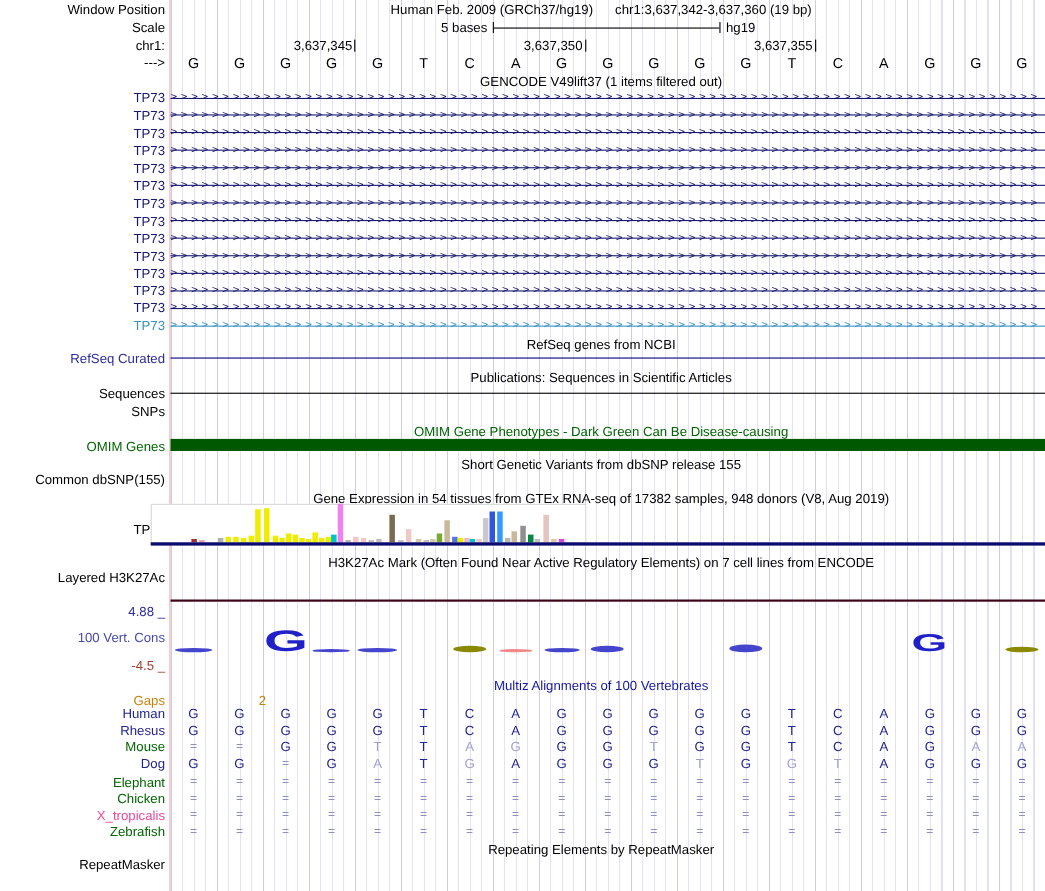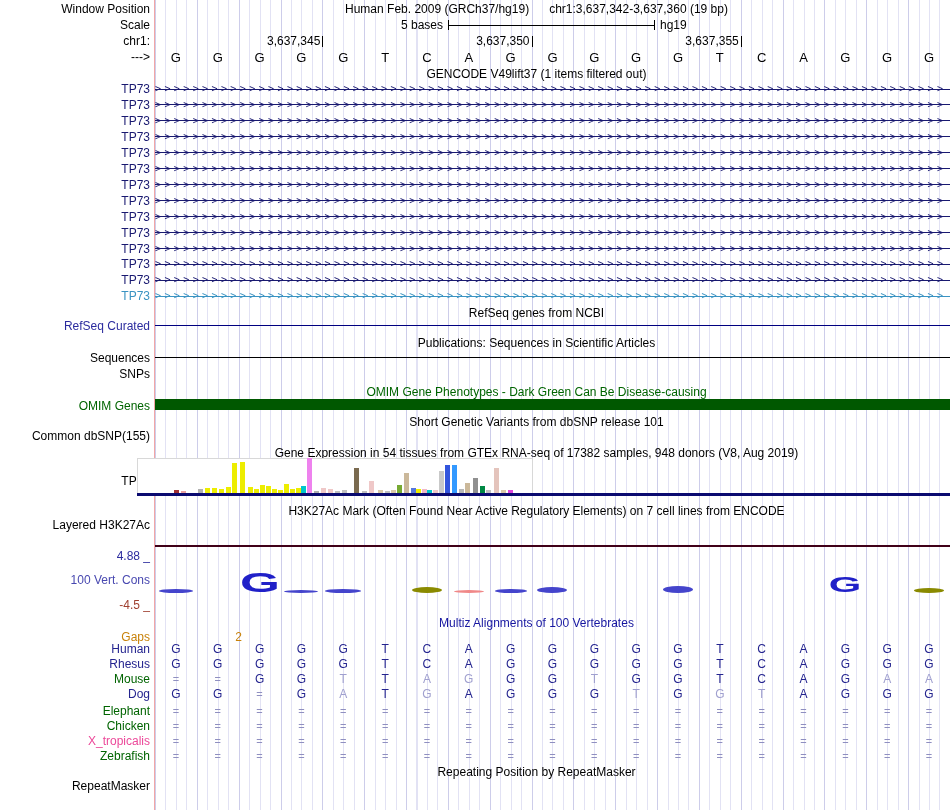--- a/index.html
+++ b/index.html
@@ -14,21 +14,21 @@
   }
   #pink-line{left:154px;top:0;width:1px;height:810px;background:#f2a6a6;}
   
   .llabel{left:0;width:150px;text-align:right;font-size:12px;line-height:14px;white-space:nowrap;}
   .navyblue{color:#2b2b9e;}
   .green{color:#006400;}
   .orange{color:#c8820a;}
   .blue2{color:#4848b0;}
   .minred{color:#a04030;}
   
-  .ctitle{left:139px;width:795px;text-align:center;font-size:12px;line-height:14px;white-space:nowrap;}
+  .ctitle{left:149px;width:795px;text-align:center;font-size:12px;line-height:14px;white-space:nowrap;}
   #main-title{display:flex;justify-content:center;gap:20px;}
   
   #scale-value{left:300px;top:18px;width:143px;text-align:right;font-size:12px;}
   #scale-ruler{left:448px;top:20px;width:205px;height:10px;border-left:1px solid #000;border-right:1px solid #000;
      background:linear-gradient(#000,#000) 0 50%/100% 1px no-repeat;}
   #assembly{left:660px;top:18px;font-size:12px;}
   
   .coord-num{top:34px;width:90px;text-align:right;font-size:12px;}
   .coord-tick{top:36px;width:1px;height:11px;background:#000;}
   
@@ -177,21 +177,21 @@
 
   <div class="abs ctitle" style="top:336px">Publications: Sequences in Scientific Articles</div>
   <div id="seq-line" class="abs"></div>
   <div class="abs llabel" style="top:351px">Sequences</div>
   <div class="abs llabel" style="top:367px">SNPs</div>
 
   <div class="abs ctitle green" style="top:385px">OMIM Gene Phenotypes - Dark Green Can Be Disease-causing</div>
   <div id="omim-bar" class="abs"></div>
   <div class="abs llabel green" style="top:399px">OMIM Genes</div>
 
-  <div class="abs ctitle" style="top:415px">Short Genetic Variants from dbSNP release 101</div>
+  <div class="abs ctitle" style="top:415px">Short Genetic Variants from dbSNP release 155</div>
   <div class="abs llabel" style="top:429px">Common dbSNP(155)</div>
 
   <div class="abs ctitle" style="top:446px">Gene Expression in 54 tissues from GTEx RNA-seq of 17382 samples, 948 donors (V8, Aug 2019)</div>
   <div class="abs llabel" style="top:474px">TP73</div>
   <div id="gtex-box" class="abs">
       <div class="gtex-bar" style="left: 36px; height: 3px; background: rgb(160, 48, 51);"></div>
       <div class="gtex-bar" style="left: 43px; height: 2px; background: rgb(232, 160, 160);"></div>
       <div class="gtex-bar" style="left: 60px; height: 4px; background: rgb(176, 176, 176);"></div>
       <div class="gtex-bar" style="left: 67px; height: 5px; background: rgb(237, 237, 0);"></div>
       <div class="gtex-bar" style="left: 74px; height: 5px; background: rgb(237, 237, 0);"></div>
@@ -438,15 +438,15 @@
         <div class="base al al-e" style="left: 657.08px;">=</div>
         <div class="base al al-e" style="left: 698.92px;">=</div>
         <div class="base al al-e" style="left: 740.76px;">=</div>
         <div class="base al al-e" style="left: 782.6px;">=</div>
         <div class="base al al-e" style="left: 824.44px;">=</div>
         <div class="base al al-e" style="left: 866.28px;">=</div>
         <div class="base al al-e" style="left: 908.12px;">=</div>
       </div>
     </div>
 
-  <div class="abs ctitle" style="top:765px">Repeating Position by RepeatMasker</div>
+  <div class="abs ctitle" style="top:765px">Repeating Elements by RepeatMasker</div>
   <div class="abs llabel" style="top:779px">RepeatMasker</div>
 </div>
 
 </body></html>

